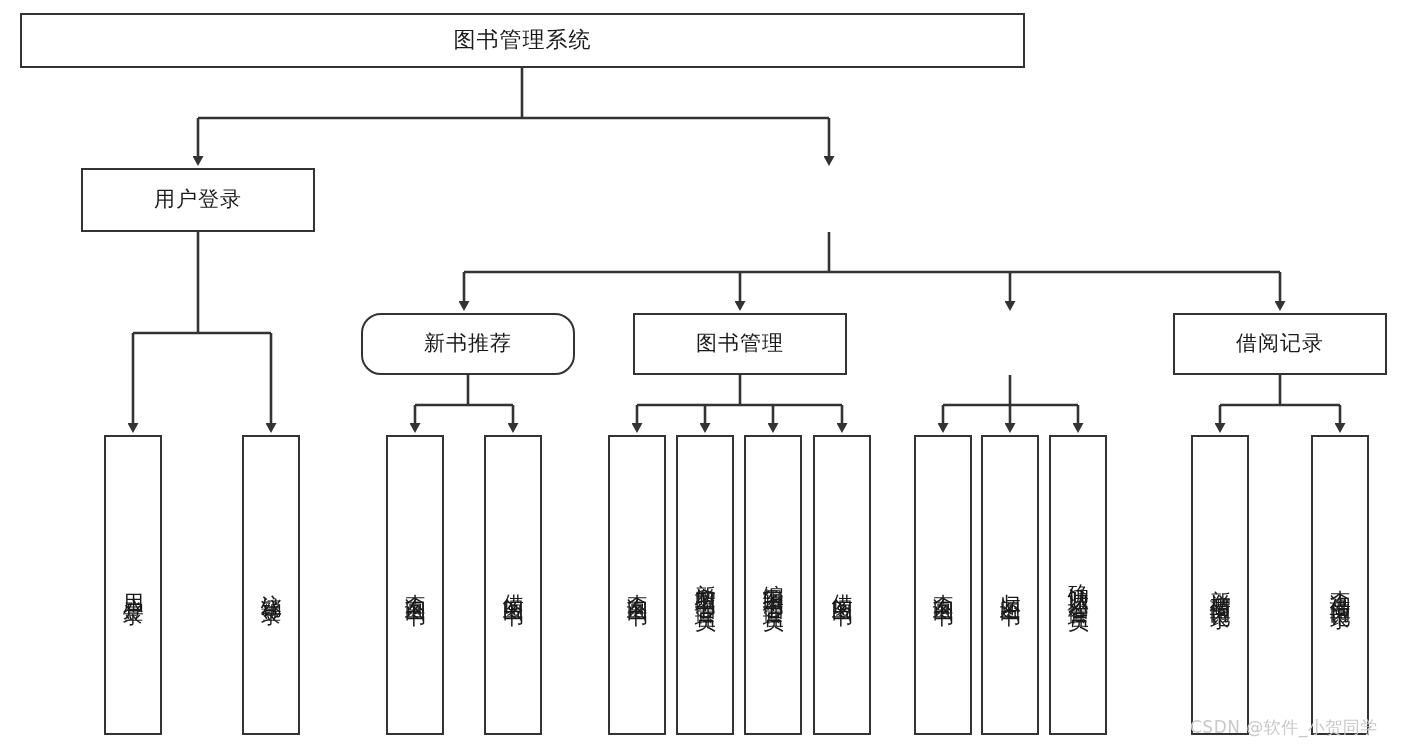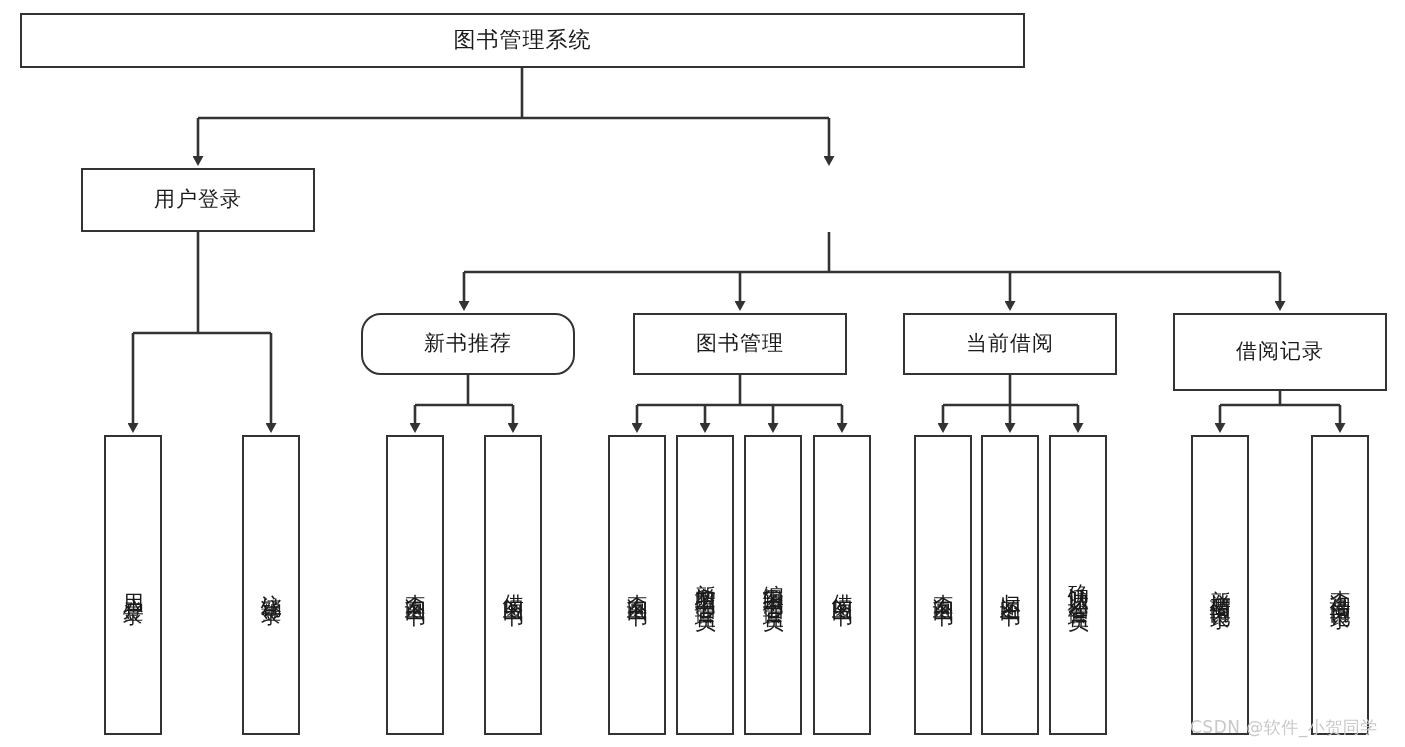--- a/index.html
+++ b/index.html
@@ -72,22 +72,21 @@
       <path d="M1340,405 L1340,424" marker-end="url(#ar)"></path>
     </g>
   </svg>
 
   <div class="node h root" style="left:20px;top:13px;width:1005px;height:55px;">图书管理系统</div>
 
   <div class="node h" style="left:81px;top:168px;width:234px;height:64px;">用户登录</div>
 
   <div class="node h" style="left:361px;top:313px;width:214px;height:62px;border-radius:20px;">新书推荐</div>
   <div class="node h" style="left:633px;top:313px;width:214px;height:62px;">图书管理</div>
-  <div class="node h" style="left:903px;top:313px;width:214px;height:62px;">当前借阅</div>
-  <div class="node h" style="left:1173px;top:313px;width:214px;height:78px;font-family:Liberation Serif, serif;">借阅记录</div>
+  <div class="node h" style="left:1173px;top:313px;width:214px;height:62px;font-family:Liberation Serif, serif;">借阅记录</div>
 
   <div class="node v" style="left:104px;top:435px;width:58px;height:300px;">用户登录</div>
   <div class="node v" style="left:242px;top:435px;width:58px;height:300px;">注销登录</div>
 
   <div class="node v" style="left:386px;top:435px;width:58px;height:300px;">查询图书</div>
   <div class="node v" style="left:484px;top:435px;width:58px;height:300px;">借阅图书</div>
 
   <div class="node v" style="left:608px;top:435px;width:58px;height:300px;">查询图书</div>
   <div class="node v" style="left:676px;top:435px;width:58px;height:300px;">新增图书（管理员）</div>
   <div class="node v" style="left:744px;top:435px;width:58px;height:300px;">编辑图书（管理员）</div>

